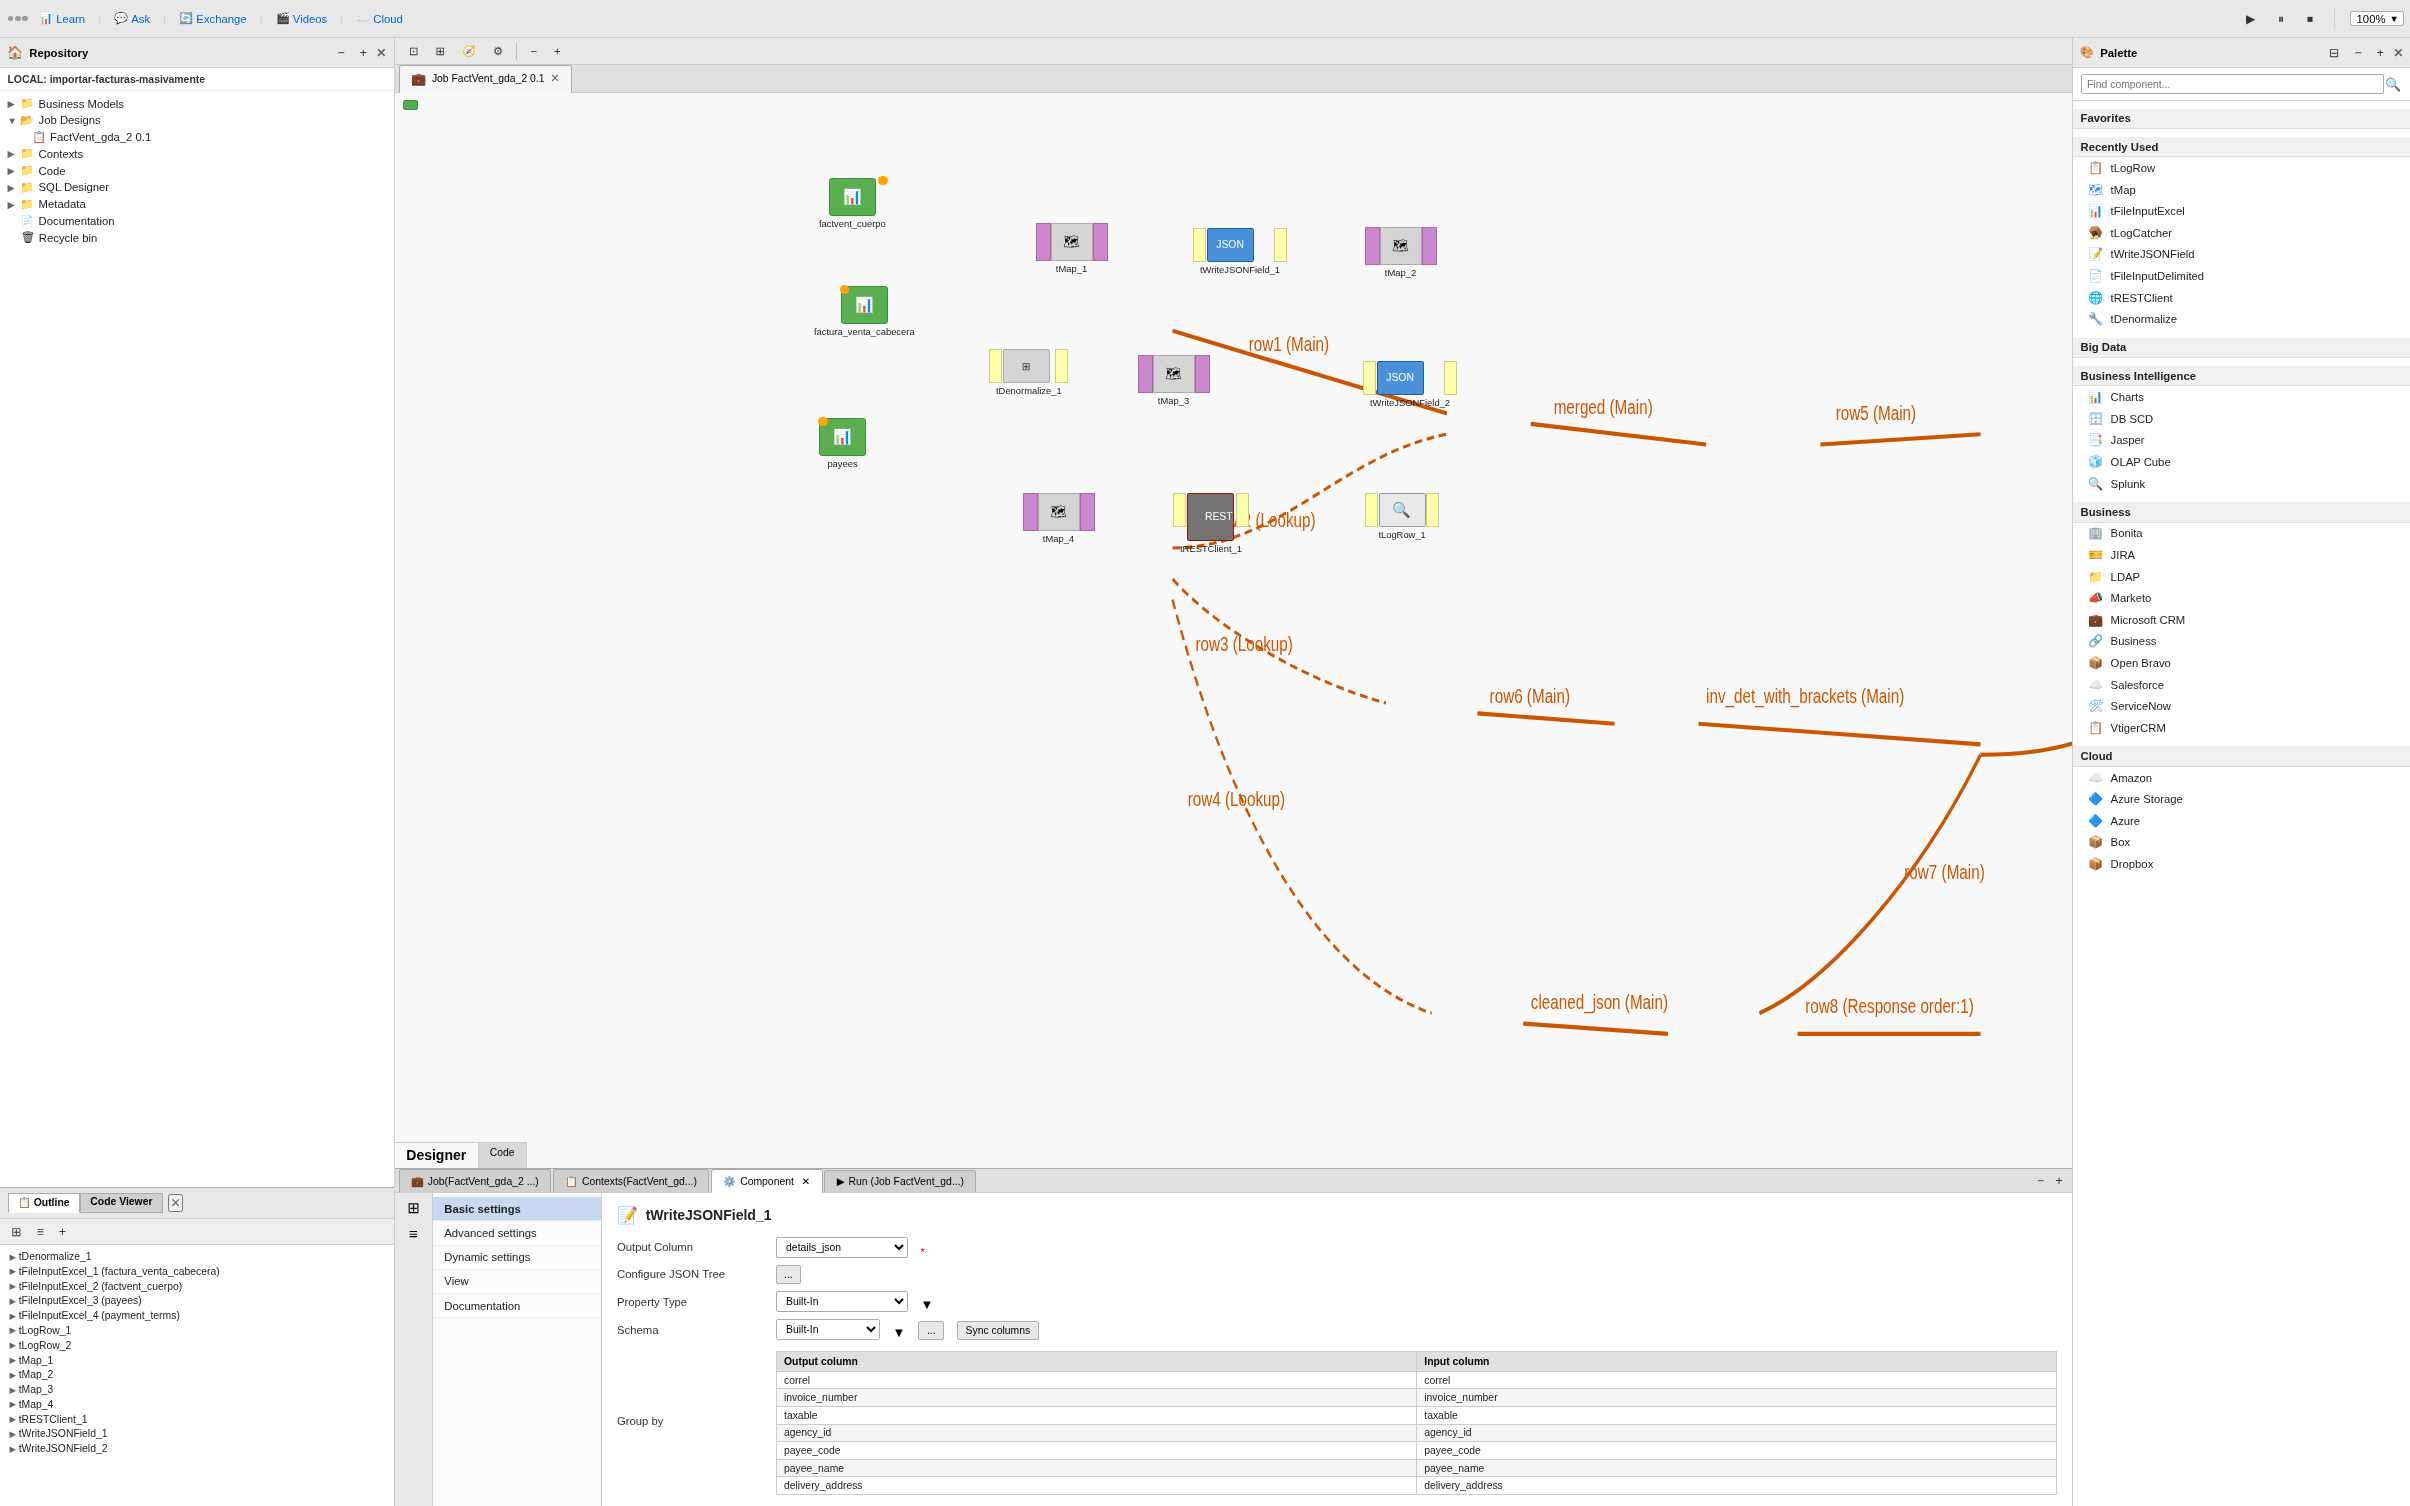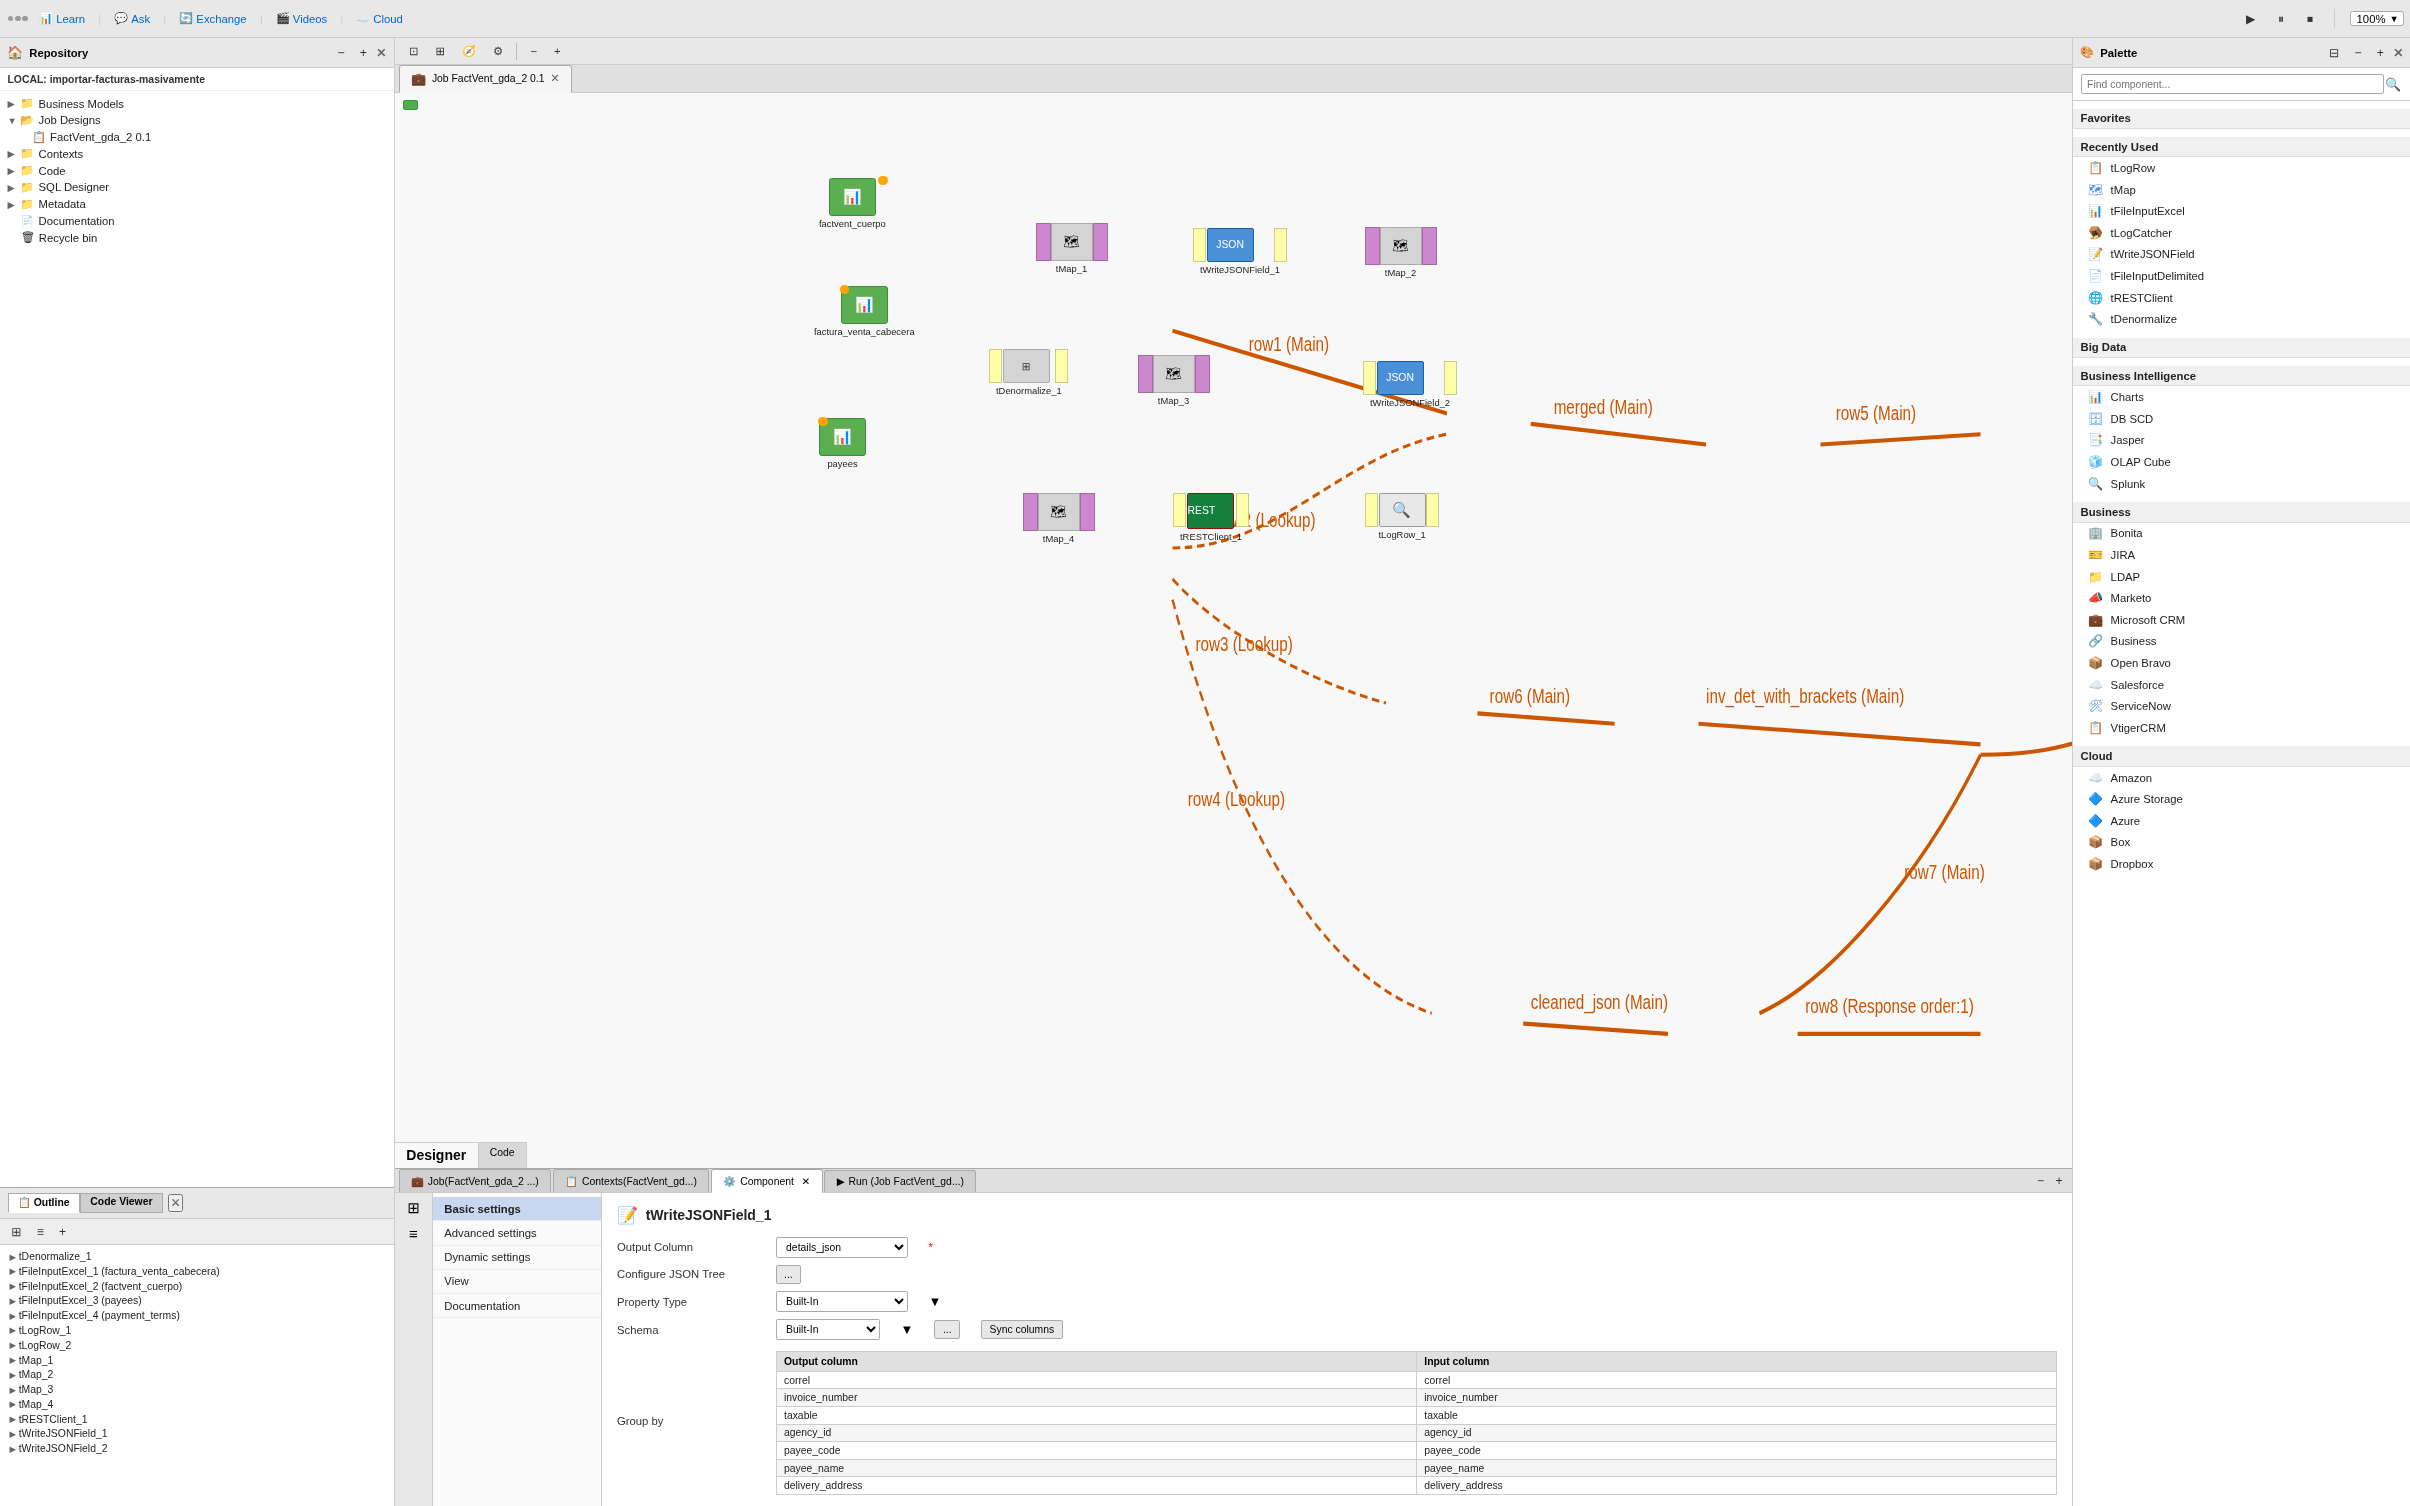--- a/index.html
+++ b/index.html
@@ -218,22 +218,22 @@
       gap: 7.5px;
     }
     .form-label {
       width: 151px;
       font-size: 11.3px;
       color: #333;
       flex-shrink: 0;
     }
     .form-control {
       display: flex;
-      align-items: center;
-      gap: 21px;
+      align-items: flex-end;
+      gap: 13px;
     }
     .form-select {
       padding: 2.8px 5.6px;
       border: 0.9px solid #aaa;
       border-radius: 1.9px;
       font-size: 10.4px;
       background: white;
       min-width: 132px;
     }
     .form-btn {
@@ -663,21 +663,21 @@
             <span style="font-size:13px;">🗺</span>
           </div>
           <div style="width:15px;height:38px;background:#c8c;border:0.9px solid #a6a;position:absolute;right:-7.5px;top:0;"></div>
         </div>
         <div style="font-size:9.4px;margin-top:1.9px;color:#222;">tMap_4</div>
       </div>
 
       <div style="position:absolute; left:785px; top:400px; text-align:center;">
         <div style="position:relative;">
           <div style="width:13px;height:34px;background:#ffa;border:0.9px solid #cc8;position:absolute;left:-6.6px;top:0;"></div>
-          <div style="width:47px;height:36px;background:#15803d;border:1.9px solid #991100;display:flex;align-items:center;justify-content:flex-start;margin:0 6.6px;border-radius:1.9px;">
+          <div style="width:47px;height:48px;background:#737373;border:1.9px solid #991100;display:flex;align-items:center;justify-content:flex-end;margin:0 6.6px;border-radius:1.9px;">
             <span style="color:white;font-size:10.4px;">REST</span>
           </div>
           <div style="width:13px;height:34px;background:#ffa;border:0.9px solid #cc8;position:absolute;right:-6.6px;top:0;"></div>
         </div>
         <div style="font-size:9.4px;margin-top:1.9px;color:#222;">tRESTClient_1</div>
       </div>
 
       <div style="position:absolute; left:977px; top:400px; text-align:center;">
         <div style="position:relative;">
           <div style="width:13px;height:34px;background:#ffa;border:0.9px solid #cc8;position:absolute;left:-6.6px;top:0;"></div>

